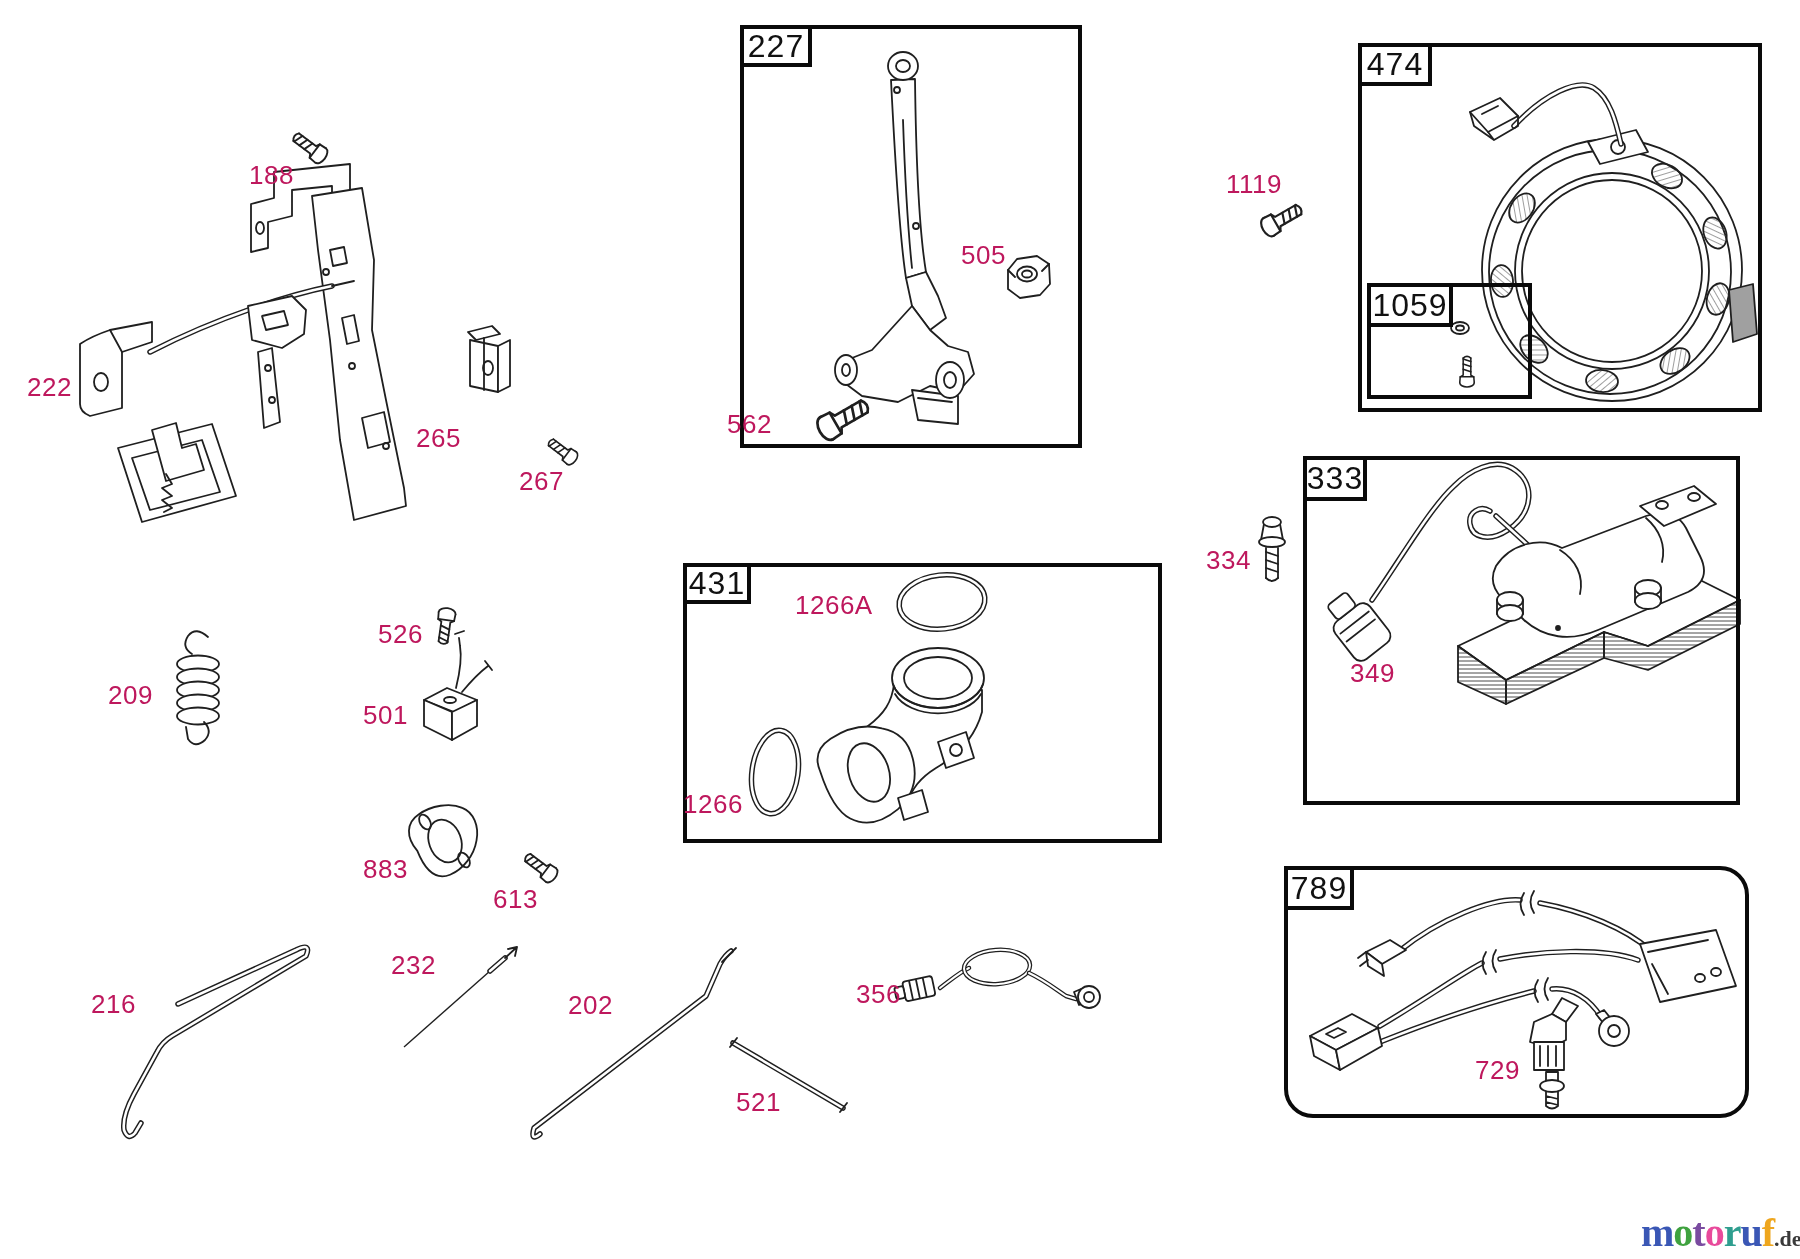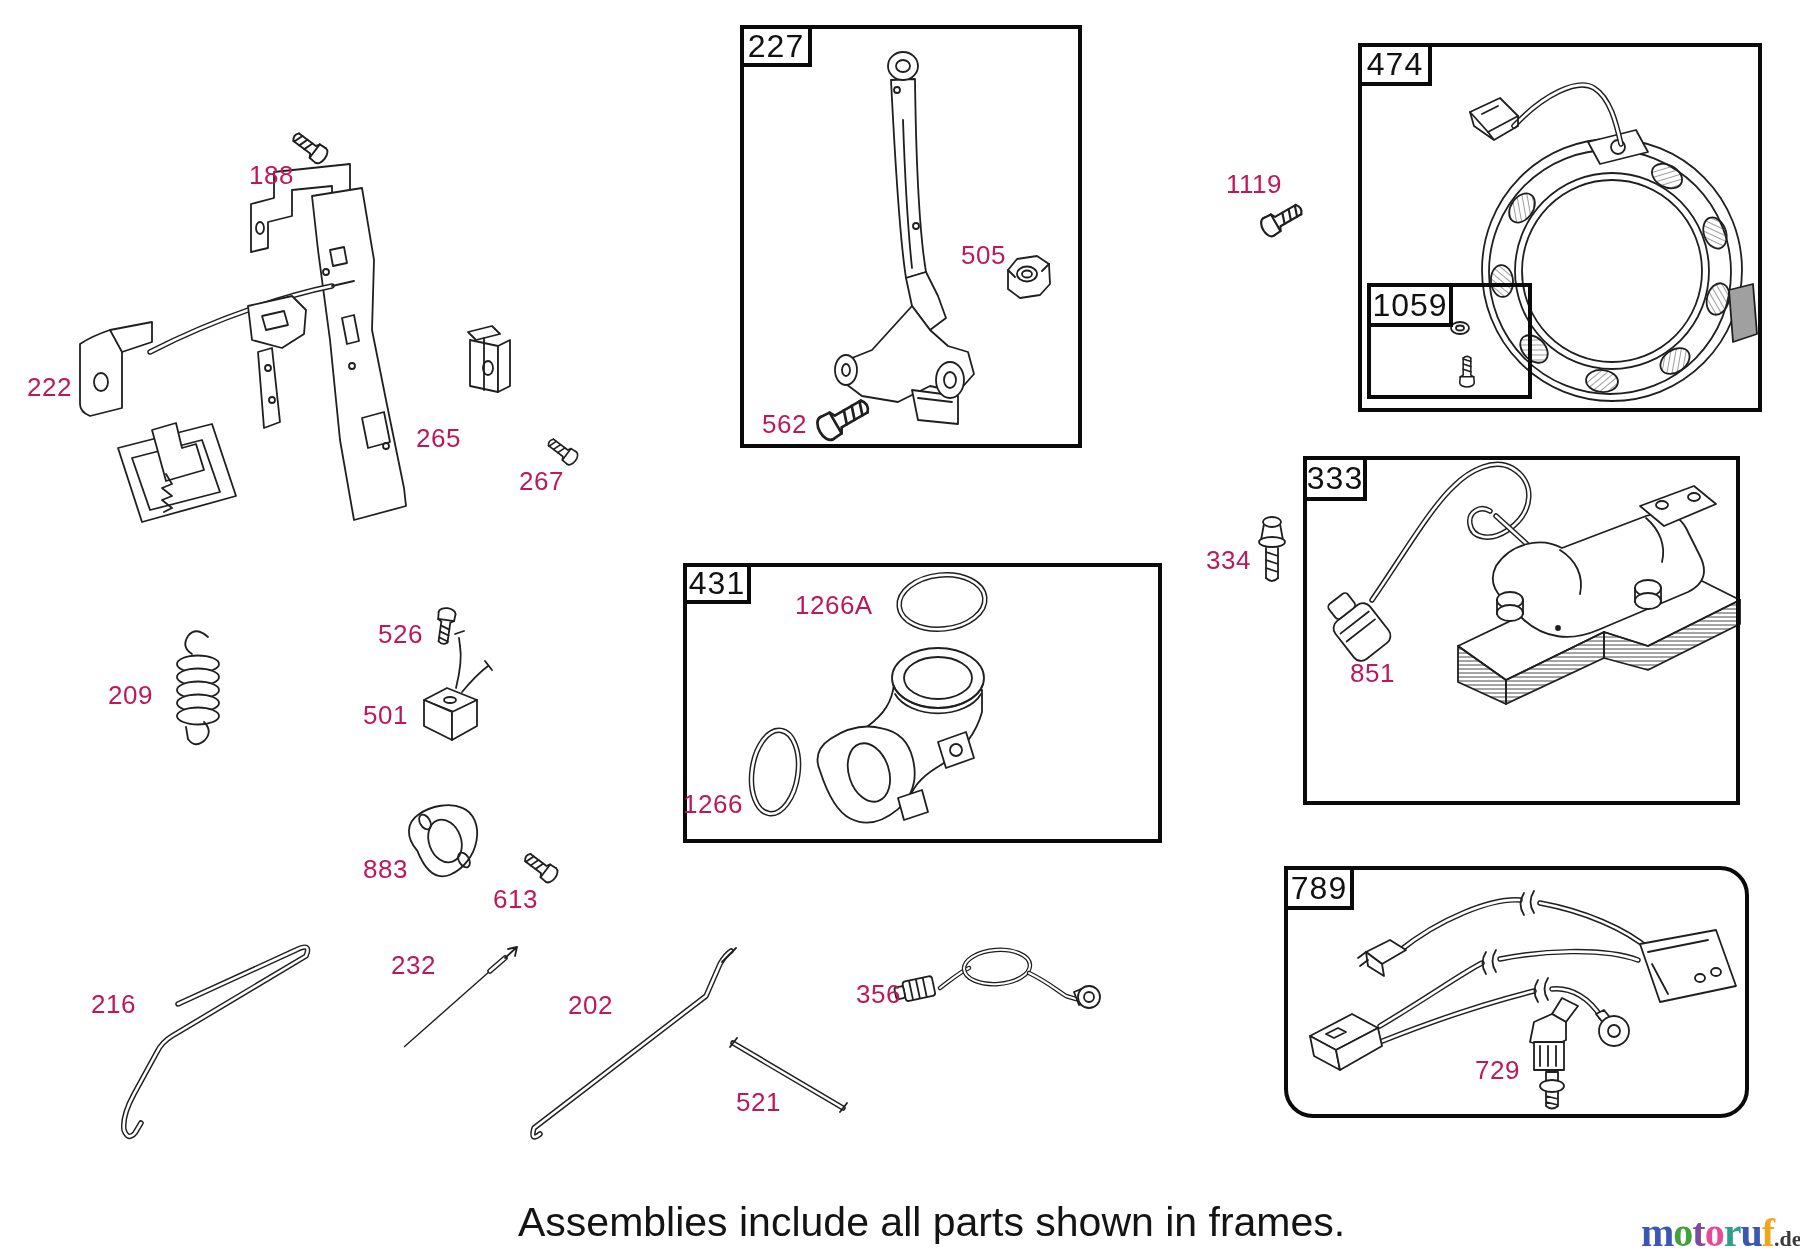--- a/index.html
+++ b/index.html
@@ -341,28 +341,27 @@
       <div class="part-num" style="left: 108px; top: 680px;">209</div>
       <div class="part-num" style="left: 378px; top: 619px;">526</div>
       <div class="part-num" style="left: 363px; top: 700px;">501</div>
       <div class="part-num" style="left: 363px; top: 854px;">883</div>
       <div class="part-num" style="left: 493px; top: 884px;">613</div>
       <div class="part-num" style="left: 91px; top: 989px;">216</div>
       <div class="part-num" style="left: 391px; top: 950px;">232</div>
       <div class="part-num" style="left: 568px; top: 990px; text-align: right;">202</div>
       <div class="part-num" style="left: 736px; top: 1087px;">521</div>
       <div class="part-num" style="left: 856px; top: 979px;">356</div>
-      <div class="part-num" style="left: 762px; top: 409px;">562</div>
+      <div class="part-num" style="left: 727px; top: 409px;">562</div>
       <div class="part-num" style="left: 961px; top: 240px;">505</div>
       <div class="part-num" style="left: 1226px; top: 169px;">1119</div>
       <div class="part-num" style="left: 1206px; top: 545px;">334</div>
-      <div class="part-num" style="left: 1350px; top: 658px;">851</div>
+      <div class="part-num" style="left: 1350px; top: 658px;">349</div>
       <div class="part-num" style="left: 795px; top: 590px;">1266A</div>
       <div class="part-num" style="left: 683px; top: 789px;">1266</div>
       <div class="part-num" style="left: 1475px; top: 1055px;">729</div>
     </div>
 
-  <div class="caption">Assemblies include all parts shown in frames.</div>
 
   <div class="logo">
     <span id="logo-word"><span style="color: rgb(58, 87, 181);">m</span><span style="color: rgb(63, 162, 63);">o</span><span style="color: rgb(122, 75, 160);">t</span><span style="color: rgb(232, 74, 155);">o</span><span style="color: rgb(47, 158, 143);">r</span><span style="color: rgb(58, 87, 181);">u</span><span style="color: rgb(238, 166, 30);">f</span></span><span class="suffix">.de</span>
   </div>
 </div>
 
 </body></html>

